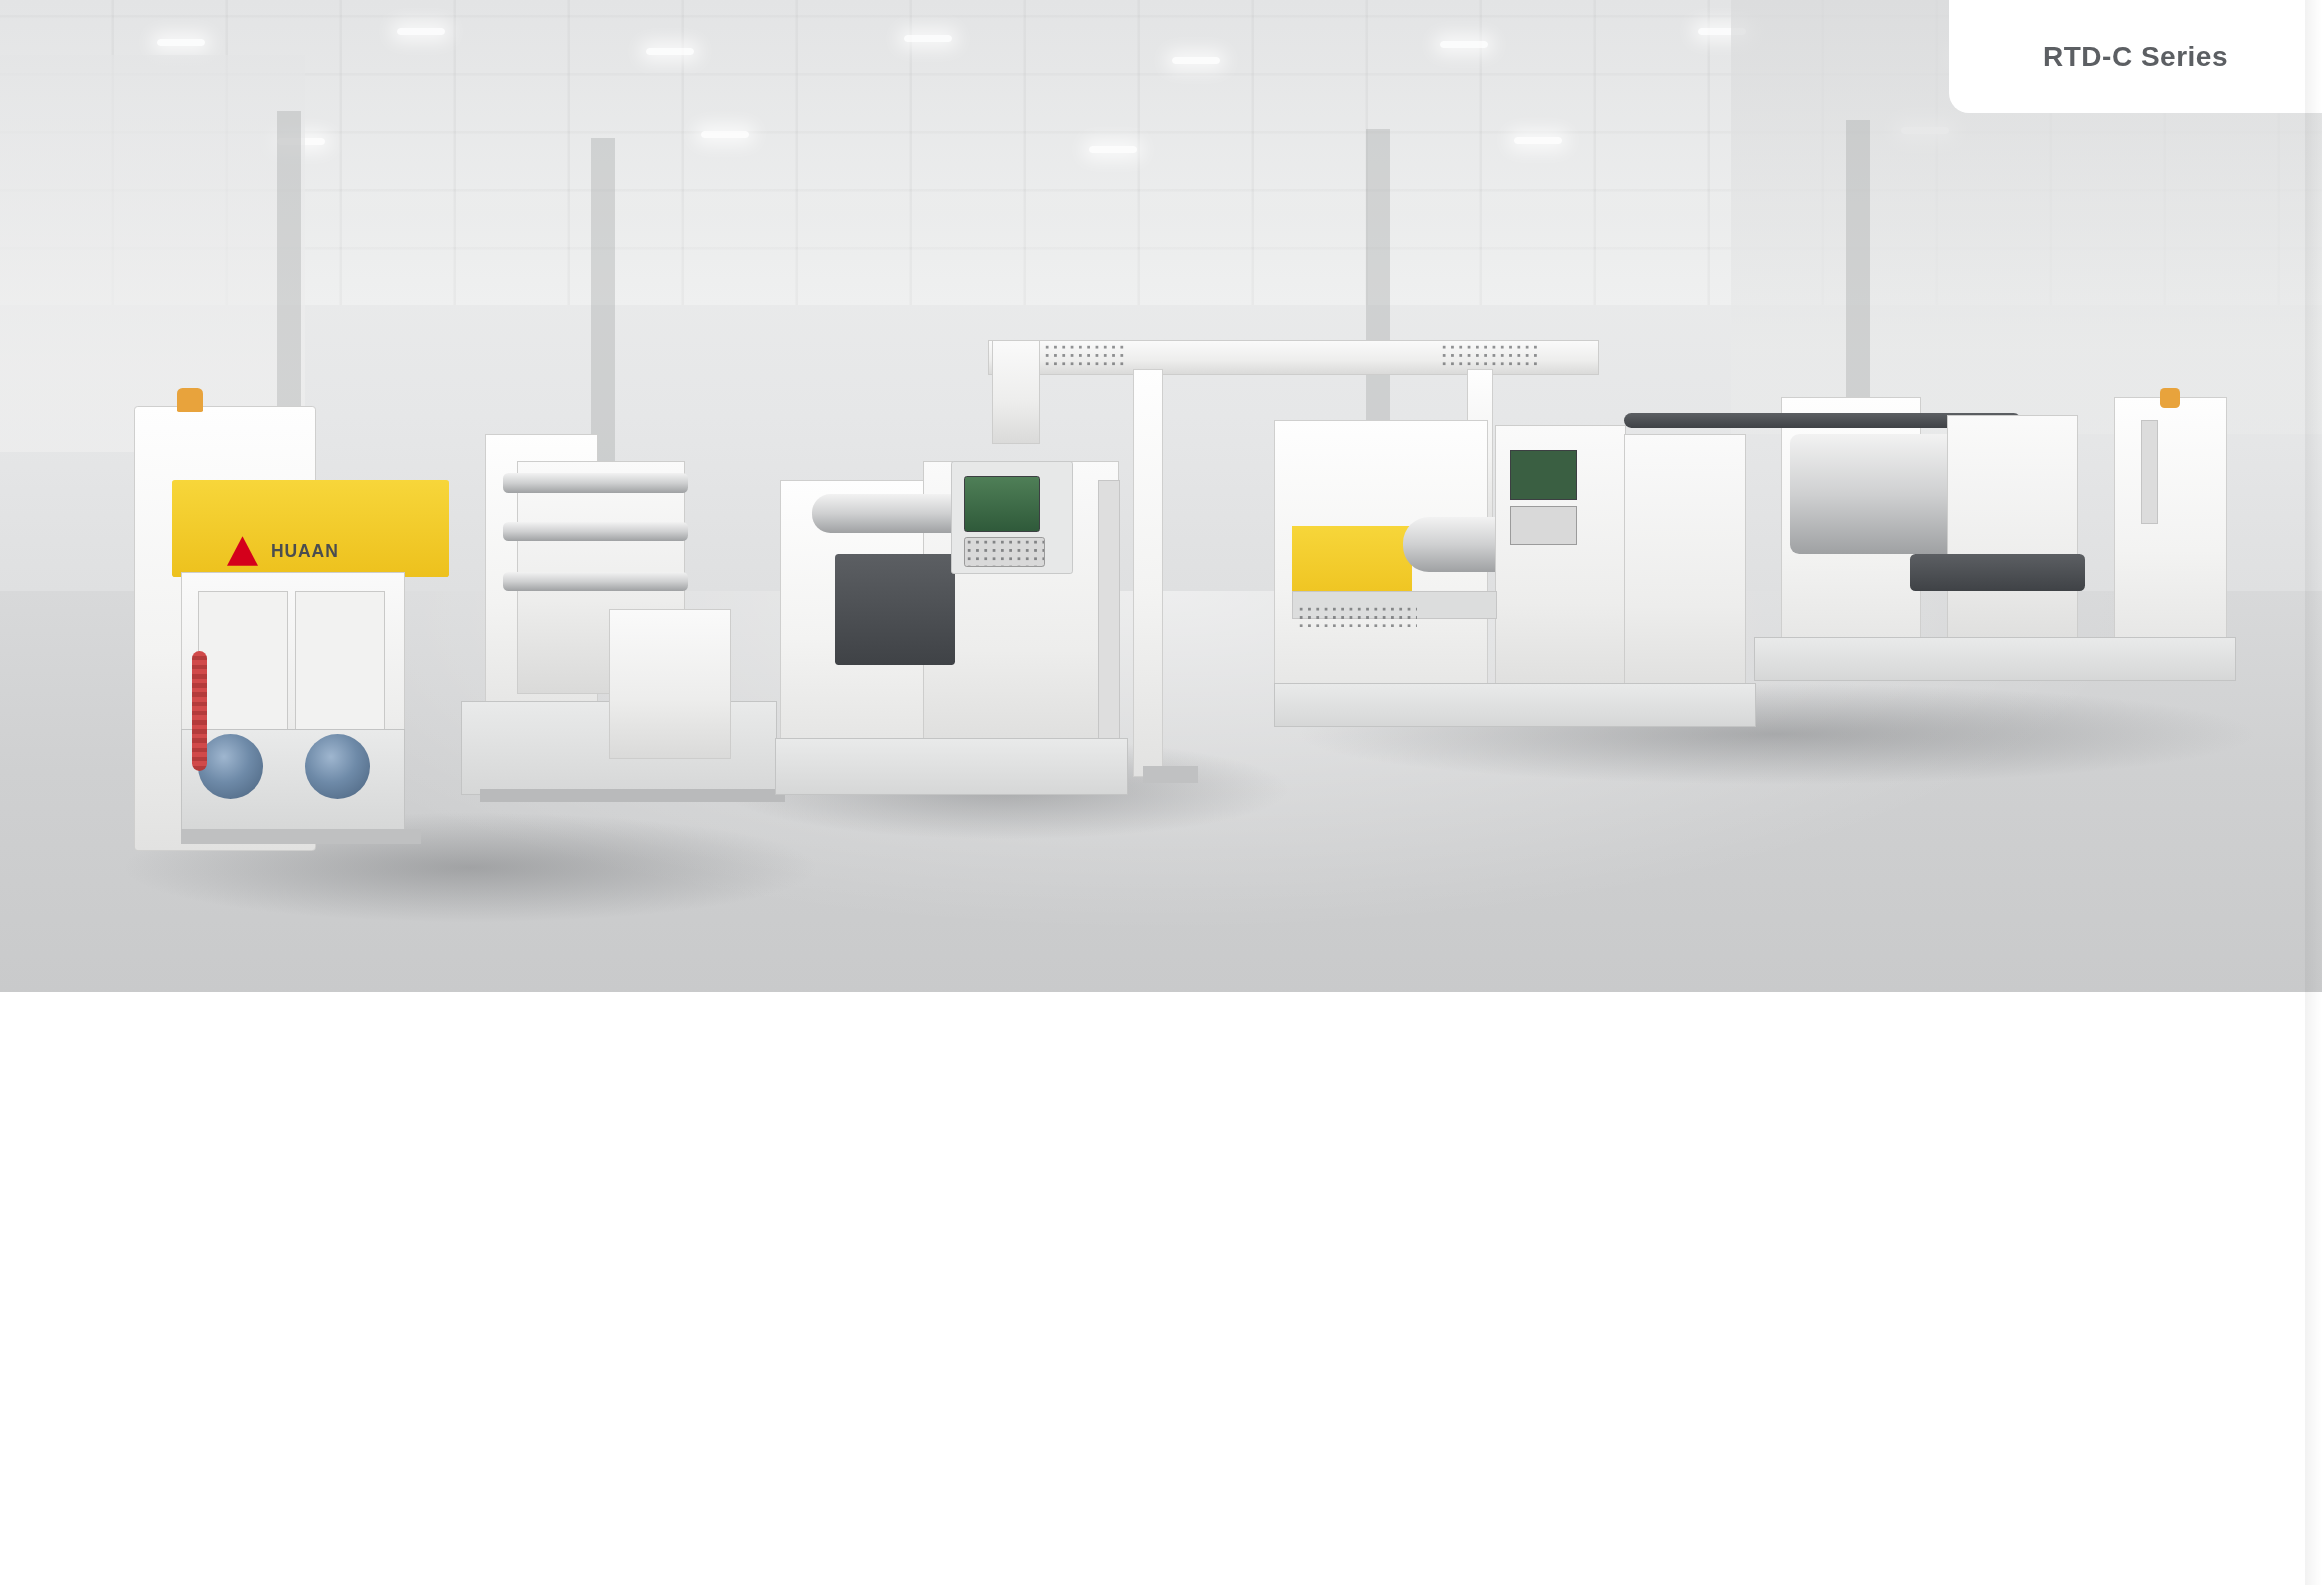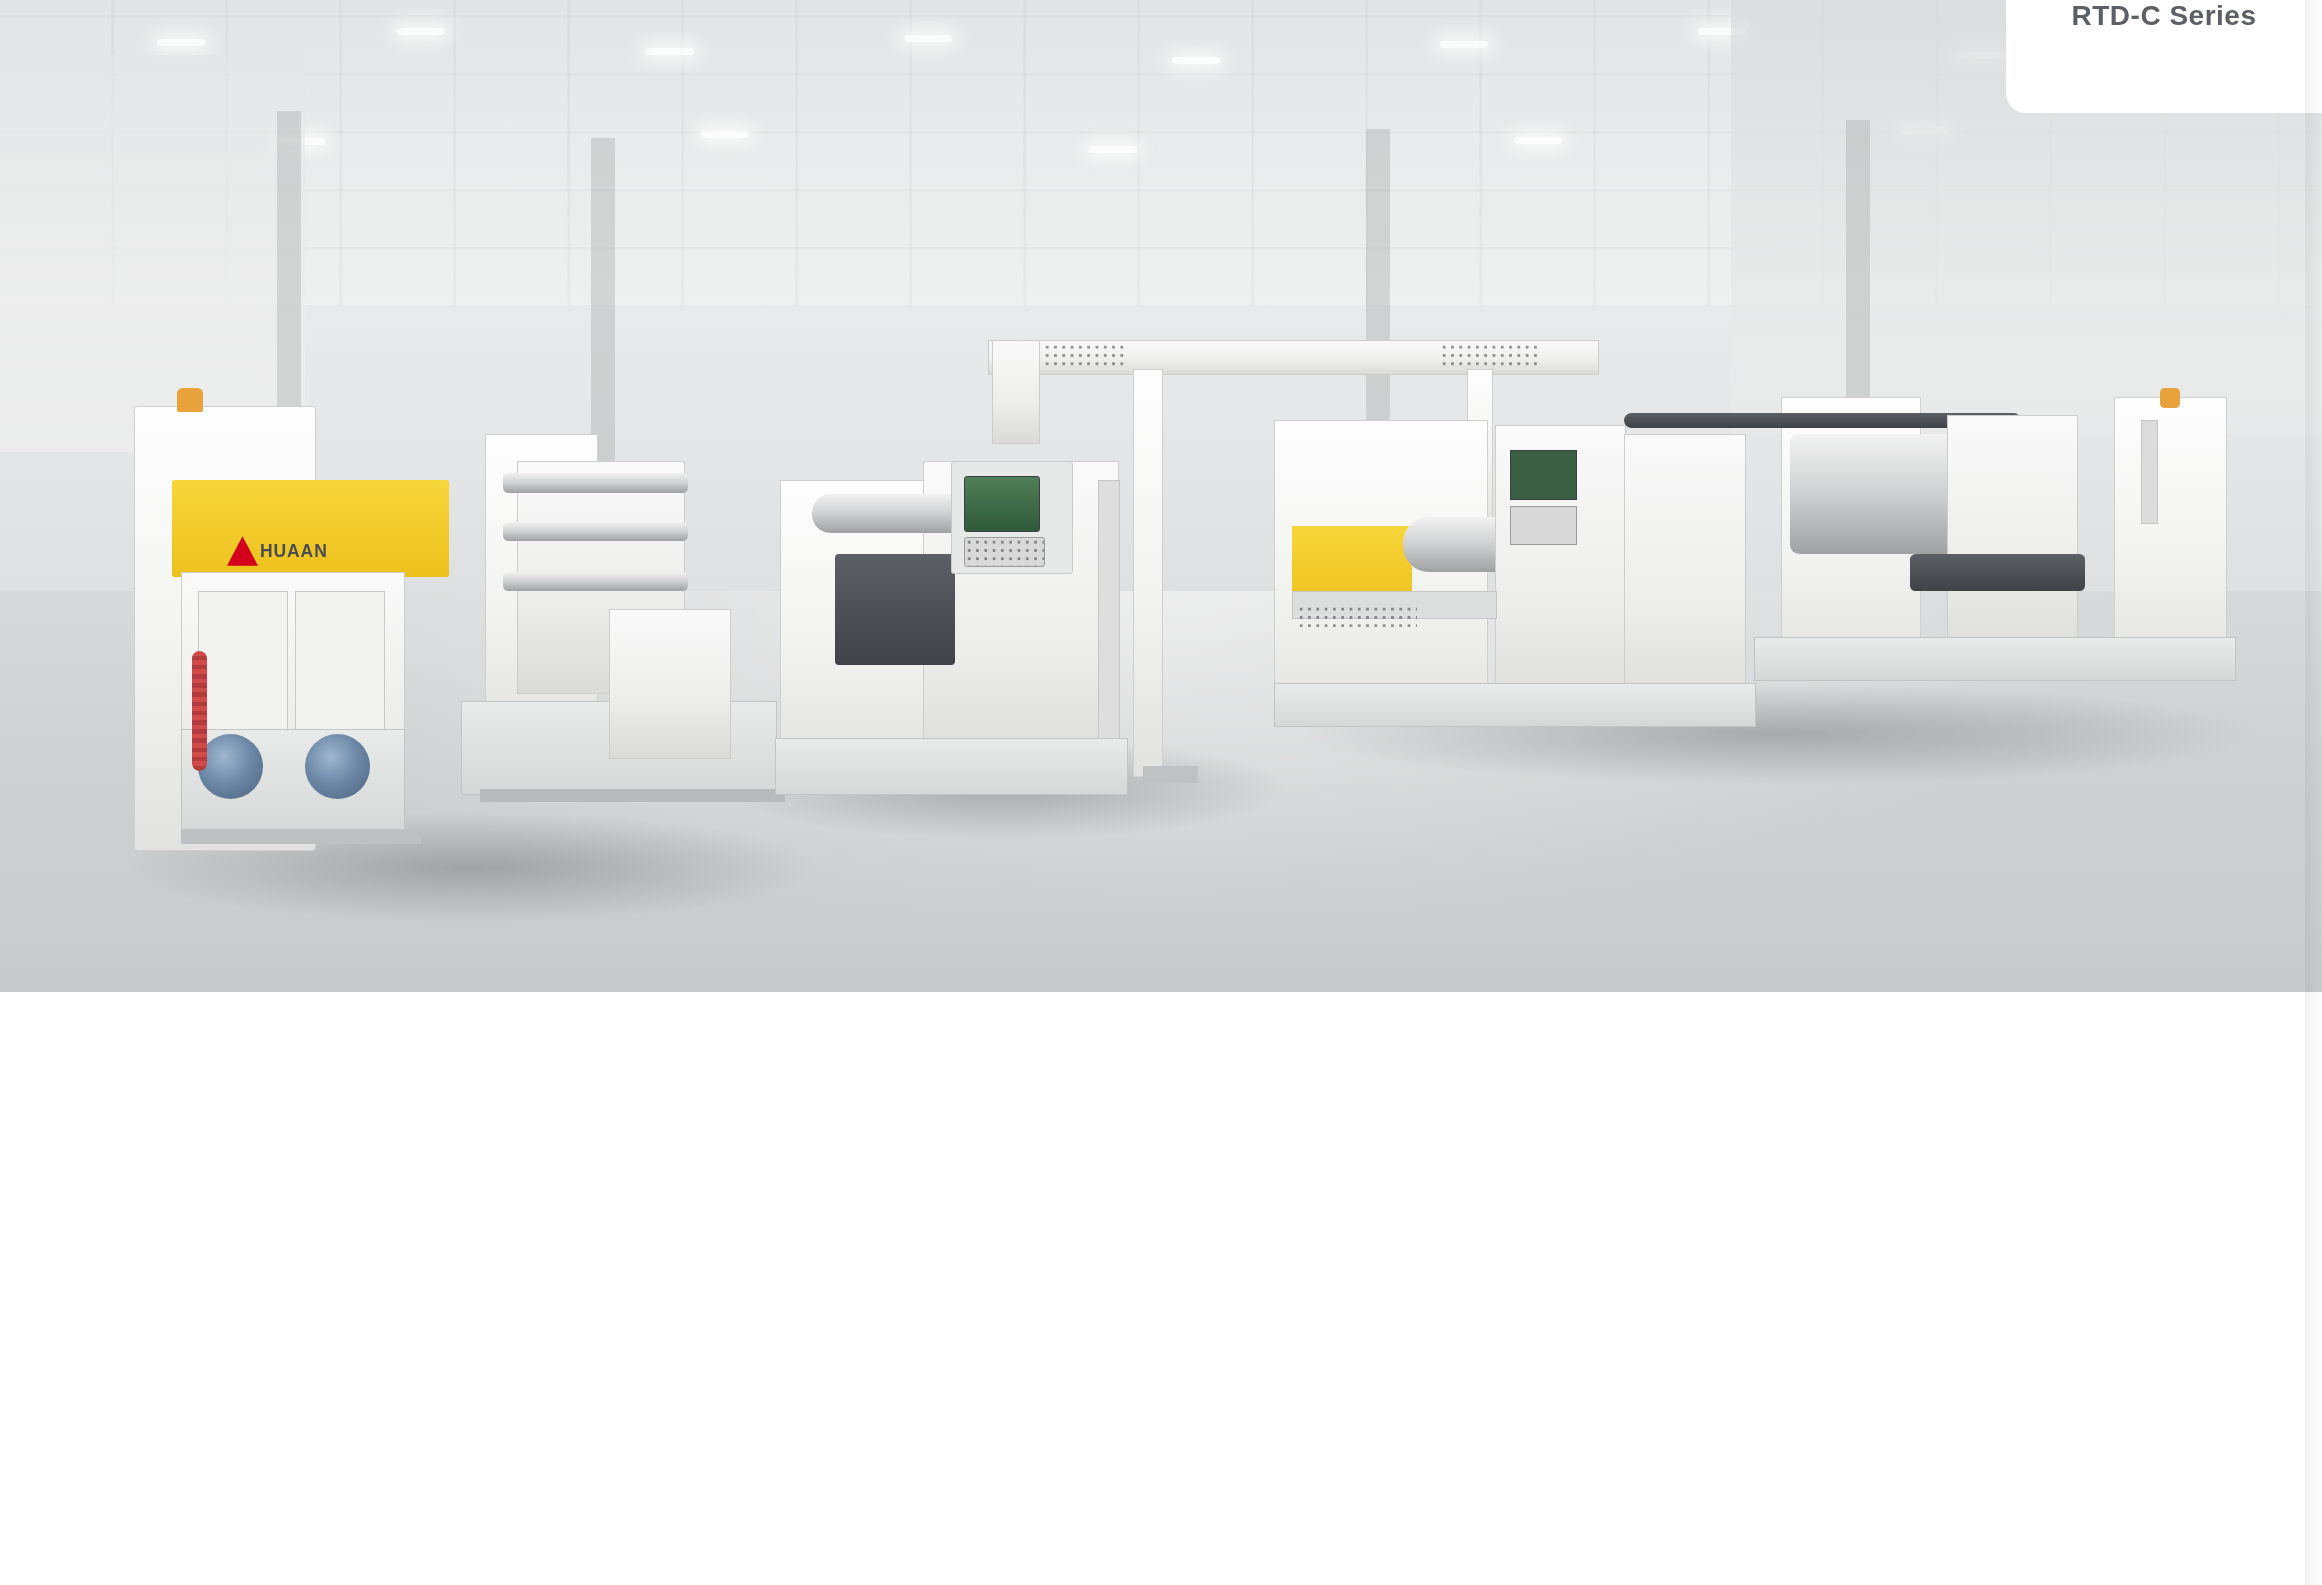--- a/index.html
+++ b/index.html
@@ -74,23 +74,23 @@
   .banner{
     position:absolute;left:0;top:0;width:879px;height:120px;
     background:linear-gradient(100deg,#d4001b 0%,#c4001a 60%,#b60018 100%);
     border-bottom-right-radius:24px;
     box-shadow:0 1.8px 9.2px rgba(0,0,0,.18);
     color:#fff;
   }
   .banner .t1{position:absolute;left:107px;top:44px;font-size:23px;font-weight:bold;letter-spacing:0.2px;}
   .banner .t2{position:absolute;left:107px;top:79px;font-size:23px;font-weight:bold;letter-spacing:0.9px;}
   .series-tab{
-    position:absolute;right:0;top:0;width:316px;height:113px;
+    position:absolute;right:0;top:0;width:373px;height:113px;
     background:#ffffff;border-bottom-left-radius:20px;
-    display:flex;align-items:flex-start;justify-content:center;
+    display:flex;align-items:center;justify-content:center;
   }
   .series-tab span{font-size:28px;font-weight:bold;color:#5c5f63;letter-spacing:0.5px;}
   
   .content{position:absolute;left:0;top:992px;width:2322px;height:593px;background:#ffffff;}
   .divider{position:absolute;left:0;top:992px;width:2322px;height:1.8px;background:#e3e3e3;}
   .right-edge{
     position:absolute;right:0;top:0;width:16.6px;height:1586px;
     background:linear-gradient(90deg,rgba(0,0,0,.05),rgba(0,0,0,0));
   }
 </style>
@@ -132,21 +132,21 @@
   <div class="mach body-w2" style="left:181px;top:572px;width:222px;height:245px"></div>
   <div class="mach" style="left:198px;top:591px;width:88px;height:148px;background:#f2f2f1;border:0.9px solid #c9c9c8"></div>
   <div class="mach" style="left:295px;top:591px;width:88px;height:148px;background:#f2f2f1;border:0.9px solid #c9c9c8"></div>
   <div class="mach body-gray" style="left:181px;top:729px;width:222px;height:102px"></div>
   <div class="mach motor" style="left:198px;top:734px;width:65px;height:65px"></div>
   <div class="mach motor" style="left:305px;top:734px;width:65px;height:65px"></div>
   <div class="mach" style="left:181px;top:829px;width:240px;height:14.8px;background:#bfc0c1"></div>
   <div class="mach" style="left:177px;top:388px;width:26px;height:24px;background:#e8a33c;border-radius:5.5px 5.5px 1.8px 1.8px"></div>
   <div class="mach" style="left:192px;top:651px;width:14.8px;height:120px;background:repeating-linear-gradient(180deg,#d14a4a 0 4.6px,#b43b3b 4.6px 9.2px);border-radius:7.4px"></div>
 
-  <div class="mach" style="left:227px;top:530px;width:138px;height:42px;display:flex;align-items:center;gap:2px">
+  <div class="mach" style="left:227px;top:530px;width:138px;height:42px;display:flex;align-items:center;gap:13px">
     <span style="display:inline-block;width:31px;height:29.5px;background:#d4001b;clip-path:polygon(50% 0,100% 100%,0 100%)"></span>
     <span style="font-size:17.5px;font-weight:bold;color:#4a4d50;letter-spacing:0.9px">HUAAN</span>
   </div>
 
   <div class="mach body-w" style="left:485px;top:434px;width:111px;height:305px"></div>
   <div class="mach body-w2" style="left:517px;top:461px;width:166px;height:231px"></div>
   <div class="mach roller" style="left:503px;top:473px;width:185px;height:20px"></div>
   <div class="mach roller" style="left:503px;top:522px;width:185px;height:18.5px"></div>
   <div class="mach roller" style="left:503px;top:572px;width:185px;height:18.5px"></div>
   <div class="mach body-gray" style="left:461px;top:701px;width:314px;height:92px"></div>

